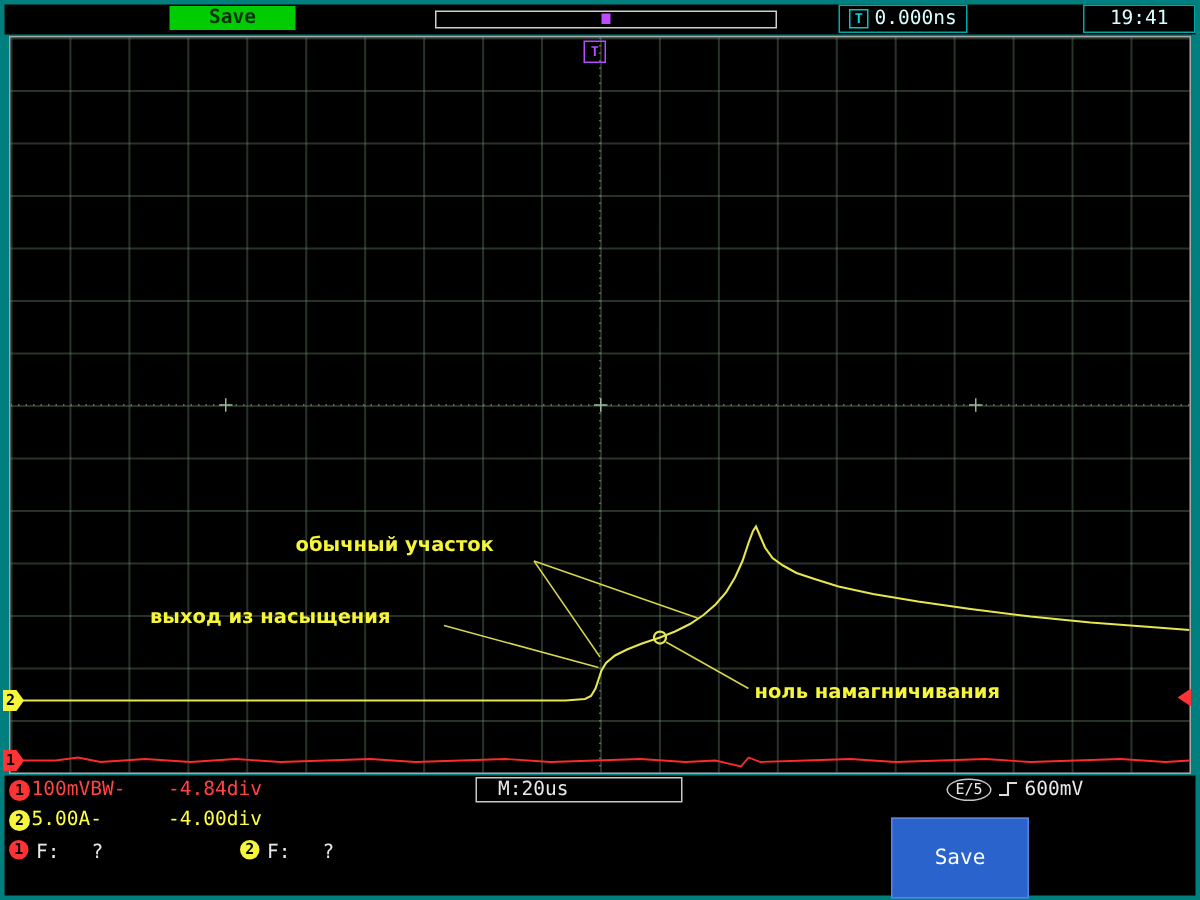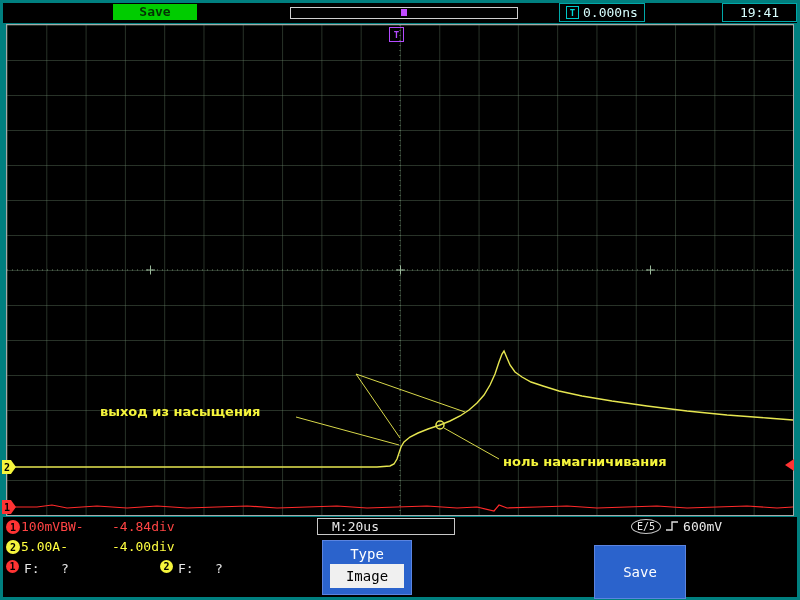--- a/index.html
+++ b/index.html
@@ -87,20 +87,21 @@
     <line x1="0" y1="245" x2="786" y2="245" stroke="#6a8a6a" stroke-dasharray="1,4"></line>
     <path d="M139,245 h9 M143.5,240.5 v9 M389,245 h9 M393.5,240.5 v9 M639,245 h9 M643.5,240.5 v9" stroke="#9ab89a" stroke-width="1" fill="none"></path>
     <polyline fill="none" stroke="#ff2a2a" stroke-width="1.2" points="0,482 30,482 45,480 60,483 90,481 120,483 150,481 180,483 210,482 240,481 270,483 300,482 330,481 360,483 390,482 420,481 450,483 470,482 487,486 492,480 500,483 530,482 560,481 590,483 620,482 650,481 680,483 710,482 740,481 770,483 786,482"></polyline>
     <polyline fill="none" stroke="#e6e650" stroke-width="1.4" points="0,442 370,442 383,441 387,439 390,434 392,428 394,422 397,417 403,412 411,408 421,404 433,400 443,396 453,391 462,385 470,378 477,370 483,360 488,349 492,337 495,329 497,326 500,333 503,340 508,347 515,352 524,357 536,361 552,366 575,371 605,376 640,381 680,386 720,390 760,393 786,395"></polyline>
     <polyline fill="none" stroke="#d8d84a" stroke-width="1" points="349,349 393,413"></polyline>
     <polyline fill="none" stroke="#d8d84a" stroke-width="1" points="349,349 458,387"></polyline>
     <polyline fill="none" stroke="#d8d84a" stroke-width="1" points="289,392 392,420"></polyline>
     <polyline fill="none" stroke="#d8d84a" stroke-width="1" points="437,403 492,434"></polyline>
     <circle fill="none" stroke="#e6e650" stroke-width="1.5" cx="433" cy="400" r="4"></circle>
   </svg>
+  <div class="ann a1">обычный участок</div>
   <div class="ann a2">выход из насыщения</div>
   <div class="ann a3">ноль намагничивания</div>
   <div class="abs tmark">T</div>
 </div>
 
 <div class="abs chmark ch2m">2</div>
 <div class="abs chmark ch1m">1</div>
 <div class="abs redarrow"></div>
 
 <div class="abs bottom">
@@ -124,20 +125,16 @@
     <span class="txt wht">600mV</span>
   </div>
 
   <div class="abs badge bR" style="left:3px;top:43px;width:13px;height:13px;">1</div>
   <span class="abs txt wht" style="left:21px;top:44px;">F:</span>
   <span class="abs txt wht" style="left:58px;top:44px;">?</span>
   <div class="abs badge bY" style="left:157px;top:43px;width:13px;height:13px;">2</div>
   <span class="abs txt wht" style="left:175px;top:44px;">F:</span>
   <span class="abs txt wht" style="left:212px;top:44px;">?</span>
 
-  <div class="abs btn typebtn">
-    <div class="typelabel">Type</div>
-    <div class="typeval">Image</div>
-  </div>
   <div class="abs btn savebtn">
     <span>Save</span>
   </div>
 </div>
 
 </body></html>

